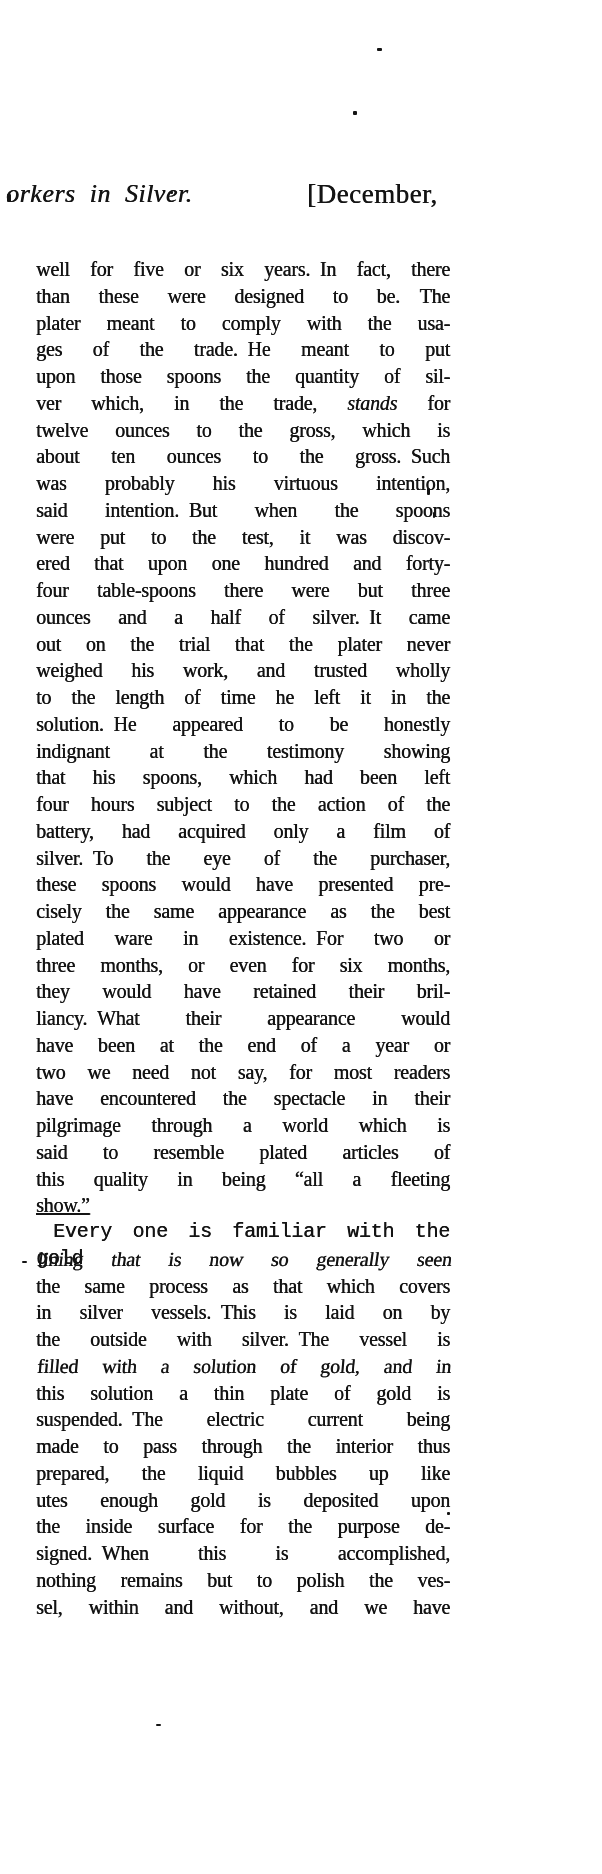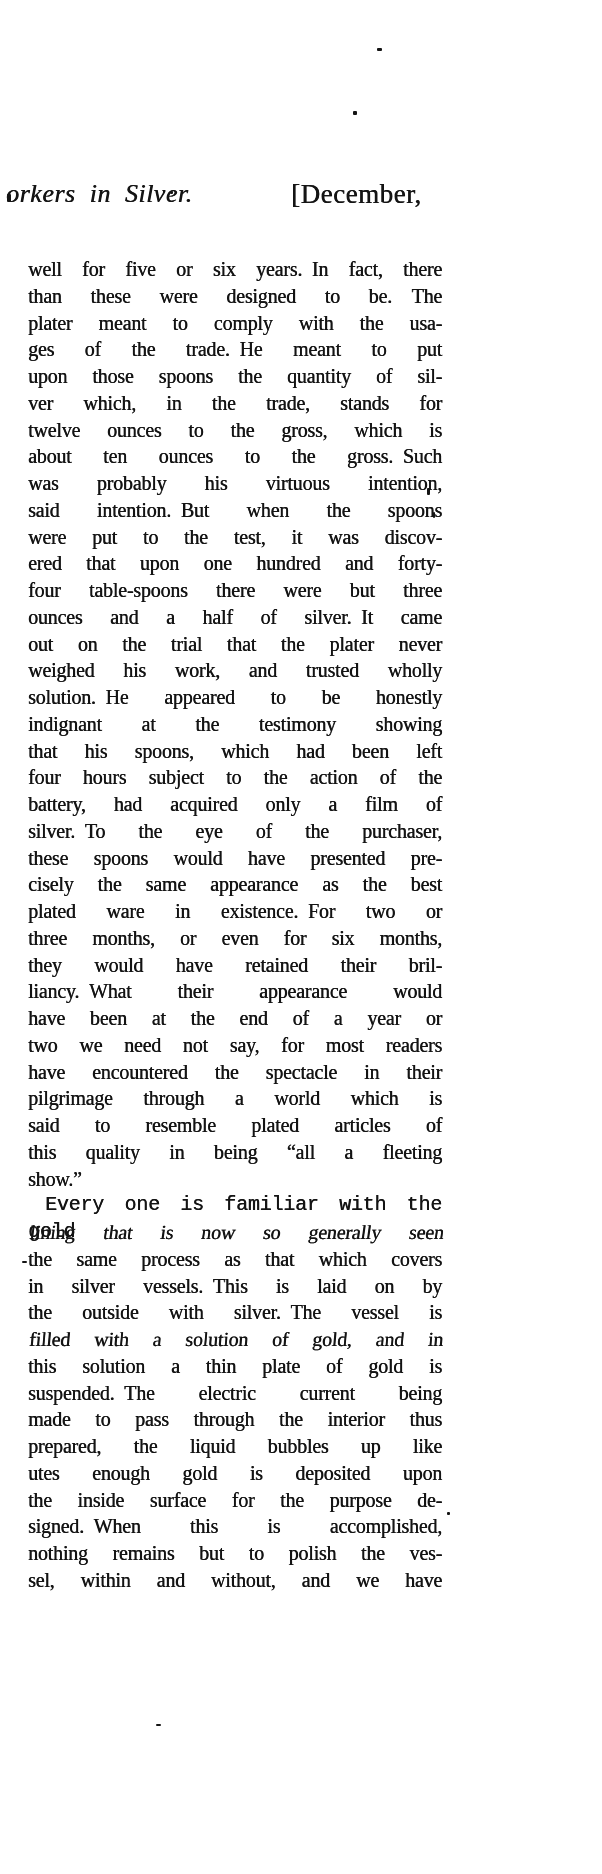--- a/index.html
+++ b/index.html
@@ -19,42 +19,42 @@
   }
   .header-left {
     position: absolute; left: 6px; top: 0;
     font-style: italic;
     font-size: 26px; line-height: 36px;
     word-spacing: 7px;
     letter-spacing: 0.5px;
     text-shadow: 0.5px 0 currentColor;
   }
   .header-right {
-    position: absolute; left: 291px; top: 0;
+    position: absolute; left: 307px; top: 0;
     font-size: 27px; line-height: 36px;
     letter-spacing: 0.5px;
     text-shadow: 0.5px 0 currentColor;
   }
   .body-column {
-    position: absolute; top: 256px; left: 28px; width: 414px;
+    position: absolute; top: 256px; left: 36px; width: 414px;
     font-size: 20px; line-height: 26.75px;
     letter-spacing: -0.2px;
     text-shadow: 0.4px 0 currentColor;
   }
   .line {
     text-align: justify;
     text-align-last: justify;
     height: 26.75px;
     white-space: normal;
   }
-  .line.lastline { text-align-last: left; }
+  .line.lastline { text-align-last: left; text-decoration: underline; }
   .line.indent { text-indent: 17px; font-family: Liberation Mono, monospace; }
   .line.skew-a { transform: skewX(-8deg); transform-origin: 0 100%; }
   .line.skew-b { transform: skewX(-5deg); transform-origin: 0 100%; }
-  .em { }
+  .em { font-style: italic; }
   .speck { position: absolute; background: #141414; border-radius: 1px; }
 </style>
 </head>
 <body style="background: rgb(255, 255, 255); color: rgb(20, 20, 20);">
 
 <div class="page">
   <div class="running-header">
     <span class="header-left">orkers in Silver.</span>
     <span class="header-right">[December,</span>
   </div>
@@ -69,20 +69,21 @@
       <div class="line"><span>twelve ounces to the gross, which is</span></div>
       <div class="line"><span>about ten ounces to the gross. Such</span></div>
       <div class="line"><span>was probably his virtuous intention,</span></div>
       <div class="line"><span>said intention. But when the spoons</span></div>
       <div class="line"><span>were put to the test, it was discov-</span></div>
       <div class="line"><span>ered that upon one hundred and forty-</span></div>
       <div class="line"><span>four table-spoons there were but three</span></div>
       <div class="line"><span>ounces and a half of silver. It came</span></div>
       <div class="line"><span>out on the trial that the plater never</span></div>
       <div class="line"><span>weighed his work, and trusted wholly</span></div>
+      <div class="line"><span>to the length of time he left it in the</span></div>
       <div class="line"><span>solution. He appeared to be honestly</span></div>
       <div class="line"><span>indignant at the testimony showing</span></div>
       <div class="line"><span>that his spoons, which had been left</span></div>
       <div class="line"><span>four hours subject to the action of the</span></div>
       <div class="line"><span>battery, had acquired only a film of</span></div>
       <div class="line"><span>silver. To the eye of the purchaser,</span></div>
       <div class="line"><span>these spoons would have presented pre-</span></div>
       <div class="line"><span>cisely the same appearance as the best</span></div>
       <div class="line"><span>plated ware in existence. For two or</span></div>
       <div class="line"><span>three months, or even for six months,</span></div>

